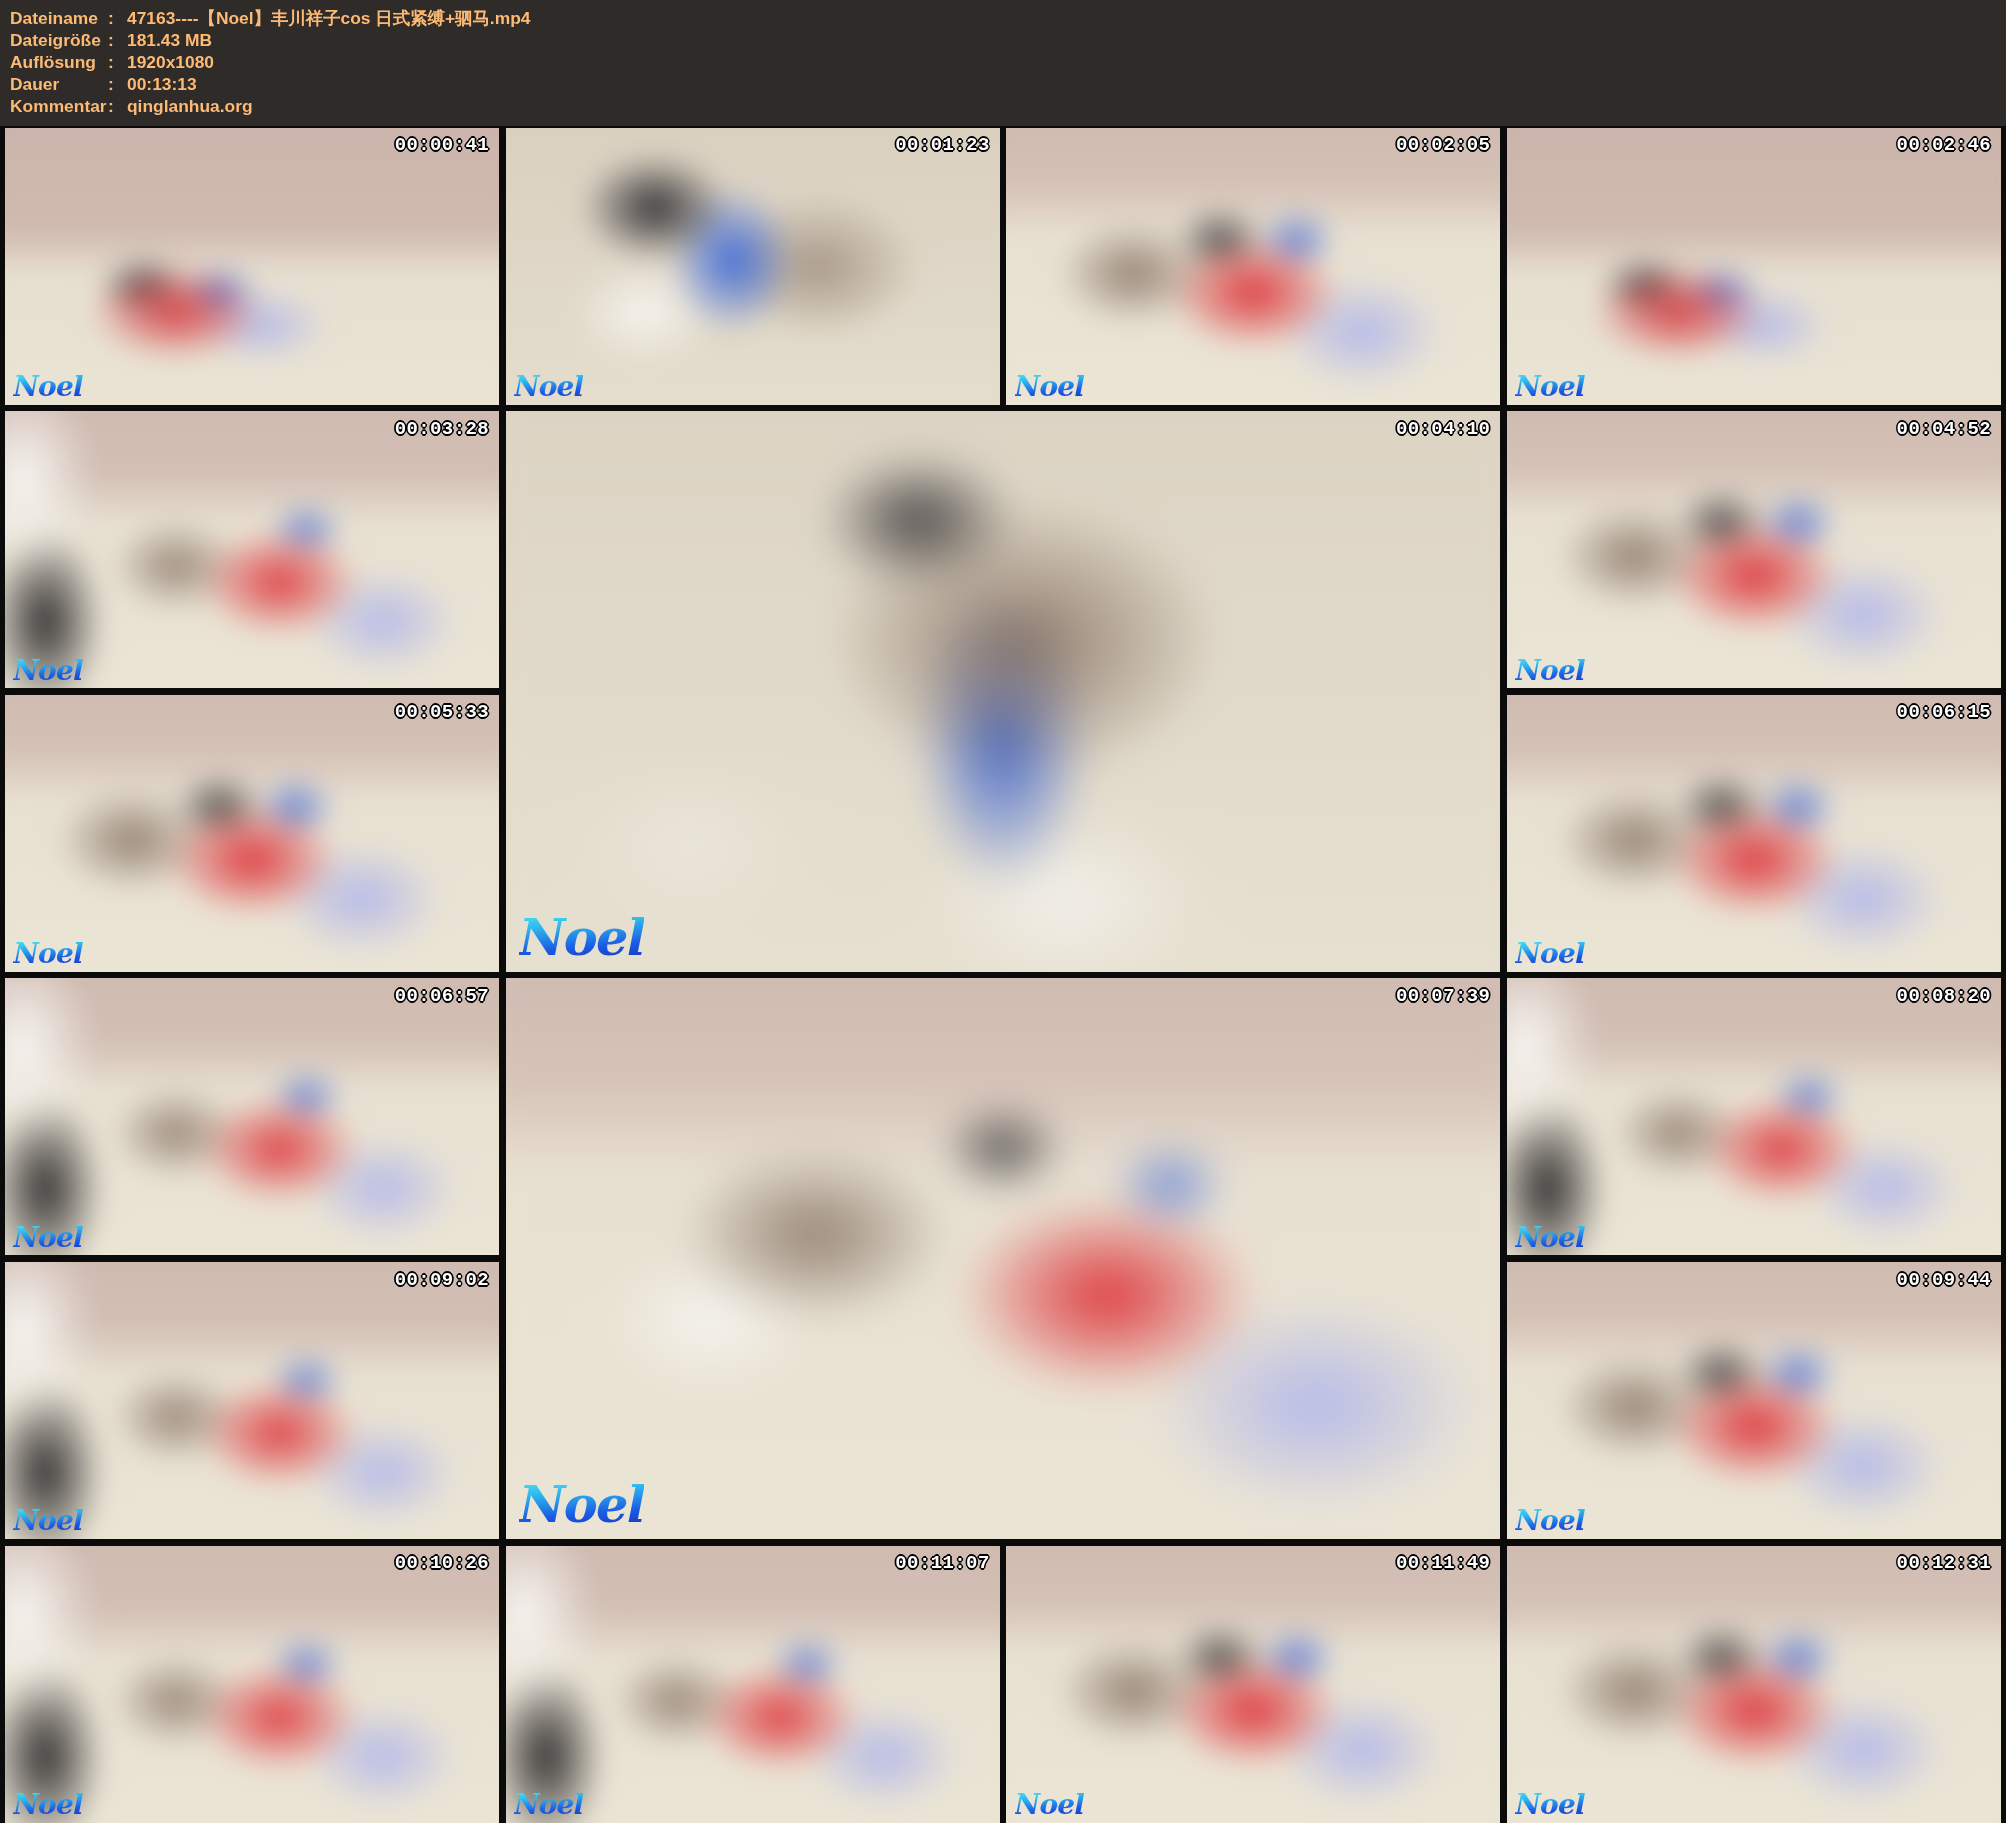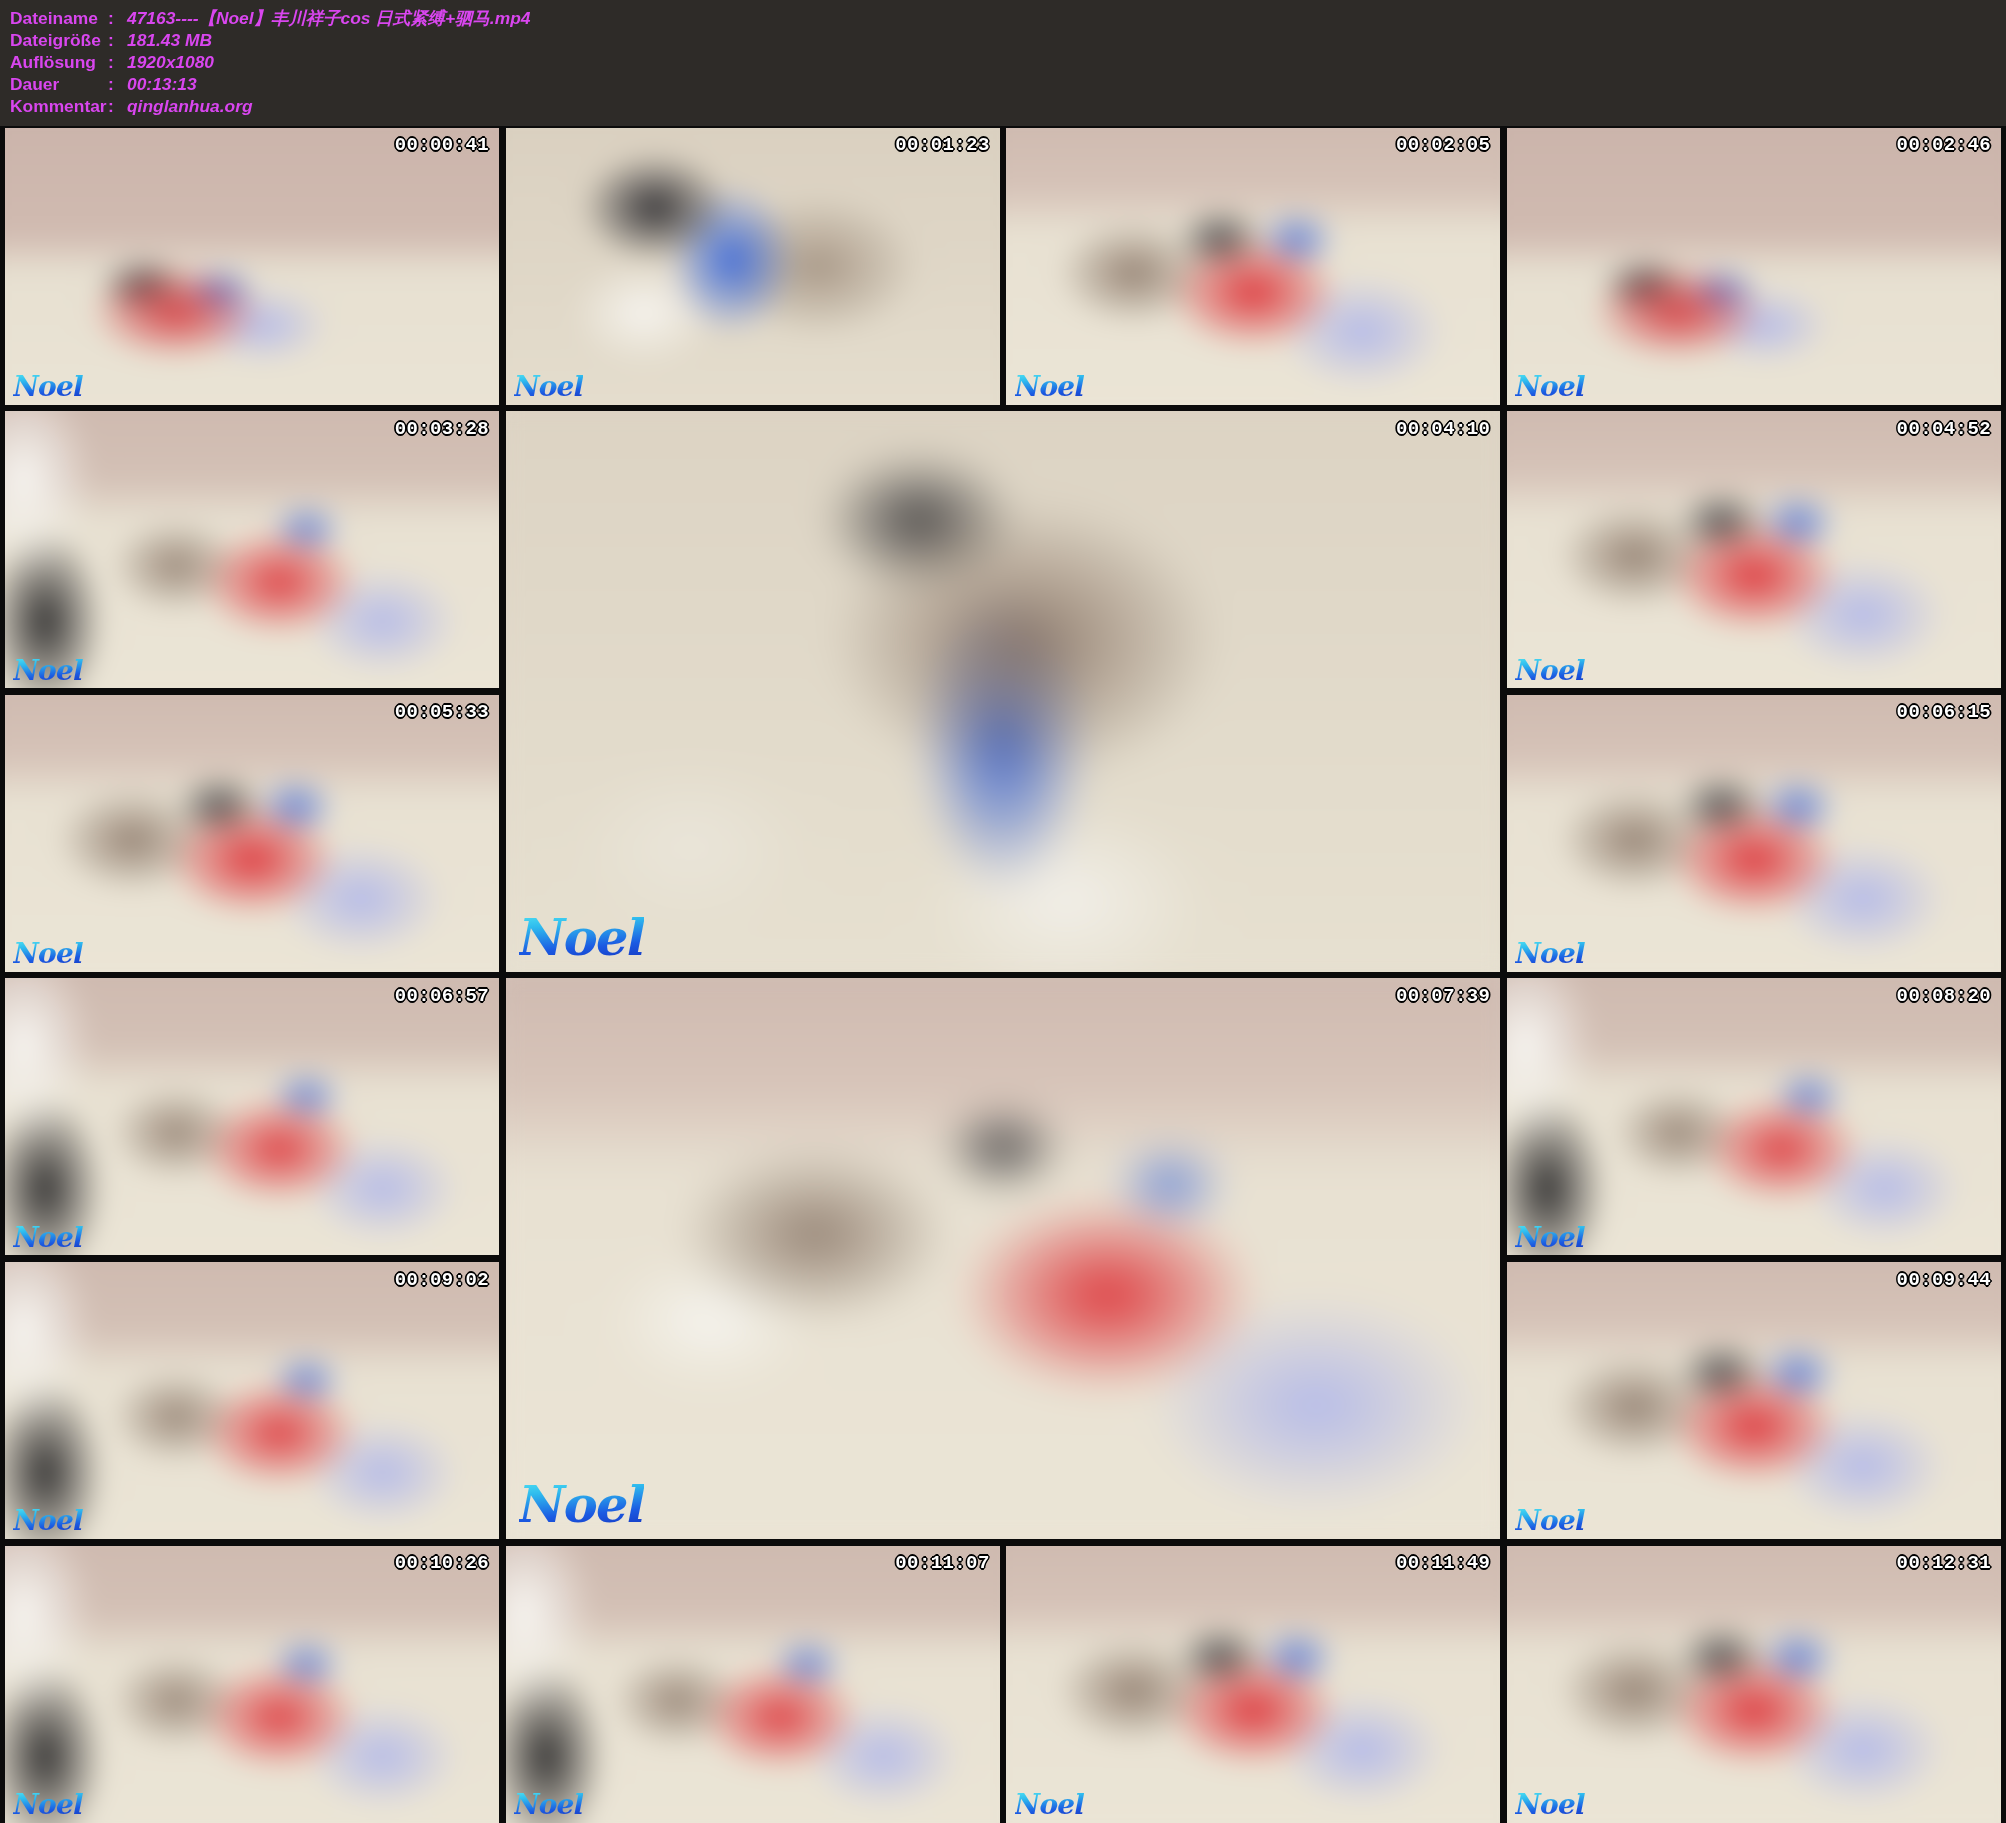--- a/index.html
+++ b/index.html
@@ -15,26 +15,26 @@
     box-sizing:border-box;
     height:126px;
     background:#2e2b28;
     padding:7.4px 10px 0 10px;
   }
   .file-header .row {
     display:flex;
     line-height:22px;
     font-size:17.4px;
     font-weight:bold;
-    color:#d946ef;
+    color:#fdba74;
     white-space:nowrap;
   }
   .file-header .lbl { width:98px; flex:0 0 auto; }
   .file-header .sep { width:19px; flex:0 0 auto; }
-  .file-header .val { flex:0 1 auto;font-style:italic; }
+  .file-header .val { flex:0 1 auto; }
 
   
   .sheet-grid {
     display:grid;
     grid-template-columns:repeat(4, 1fr);
     grid-template-rows:repeat(6, 277px);
     gap:6.6px;
     padding:1.7px 5px 1.7px 5px;
   }
   .thumb {

